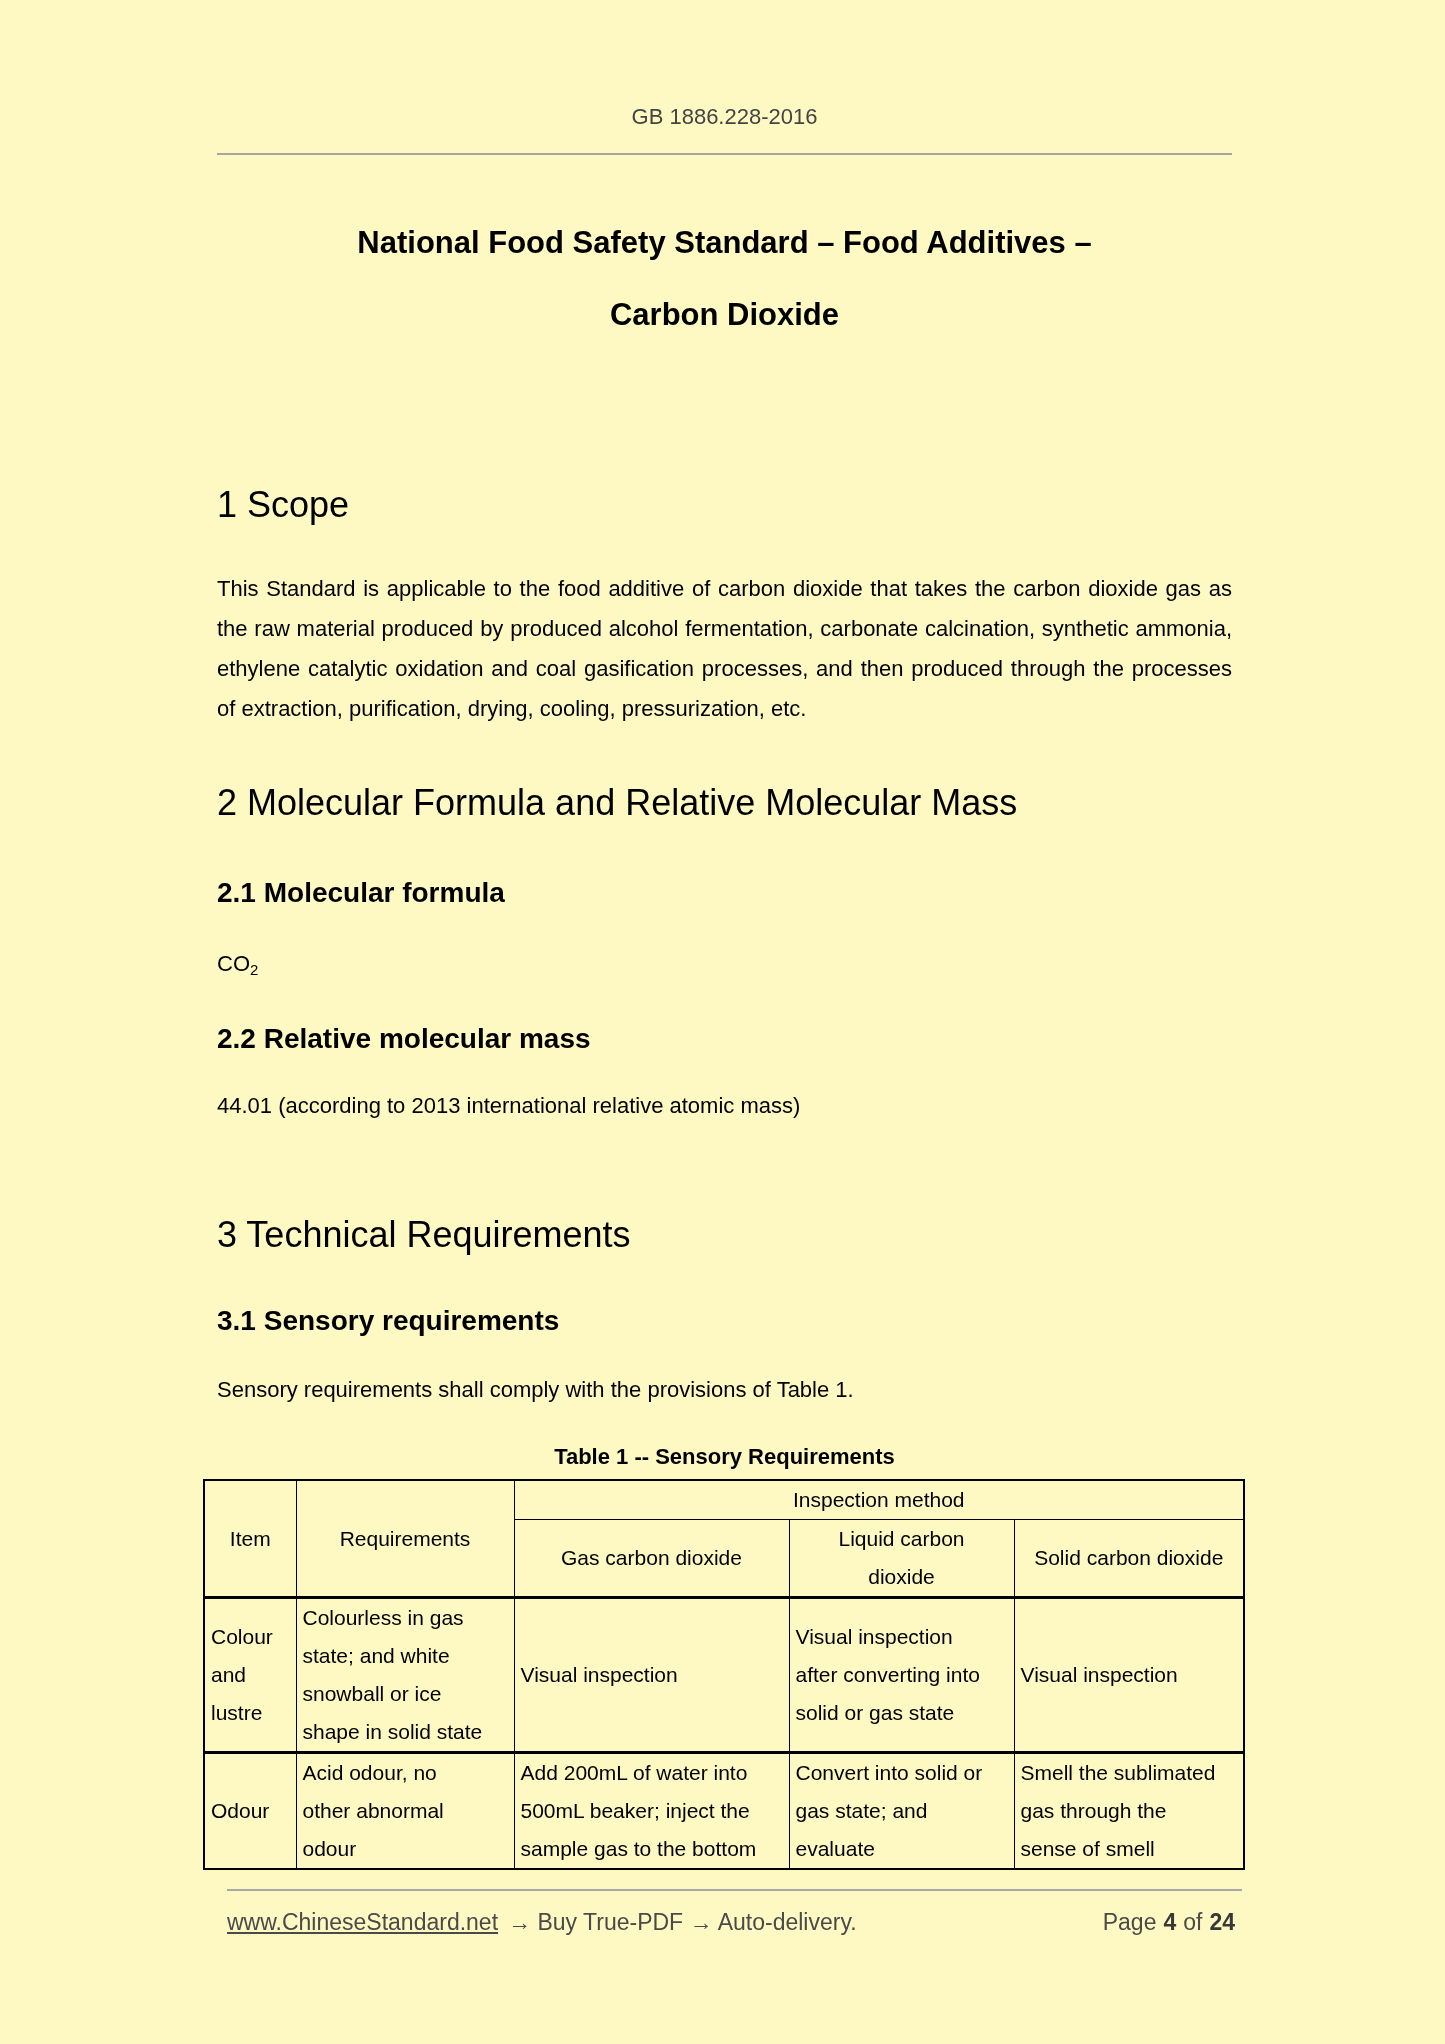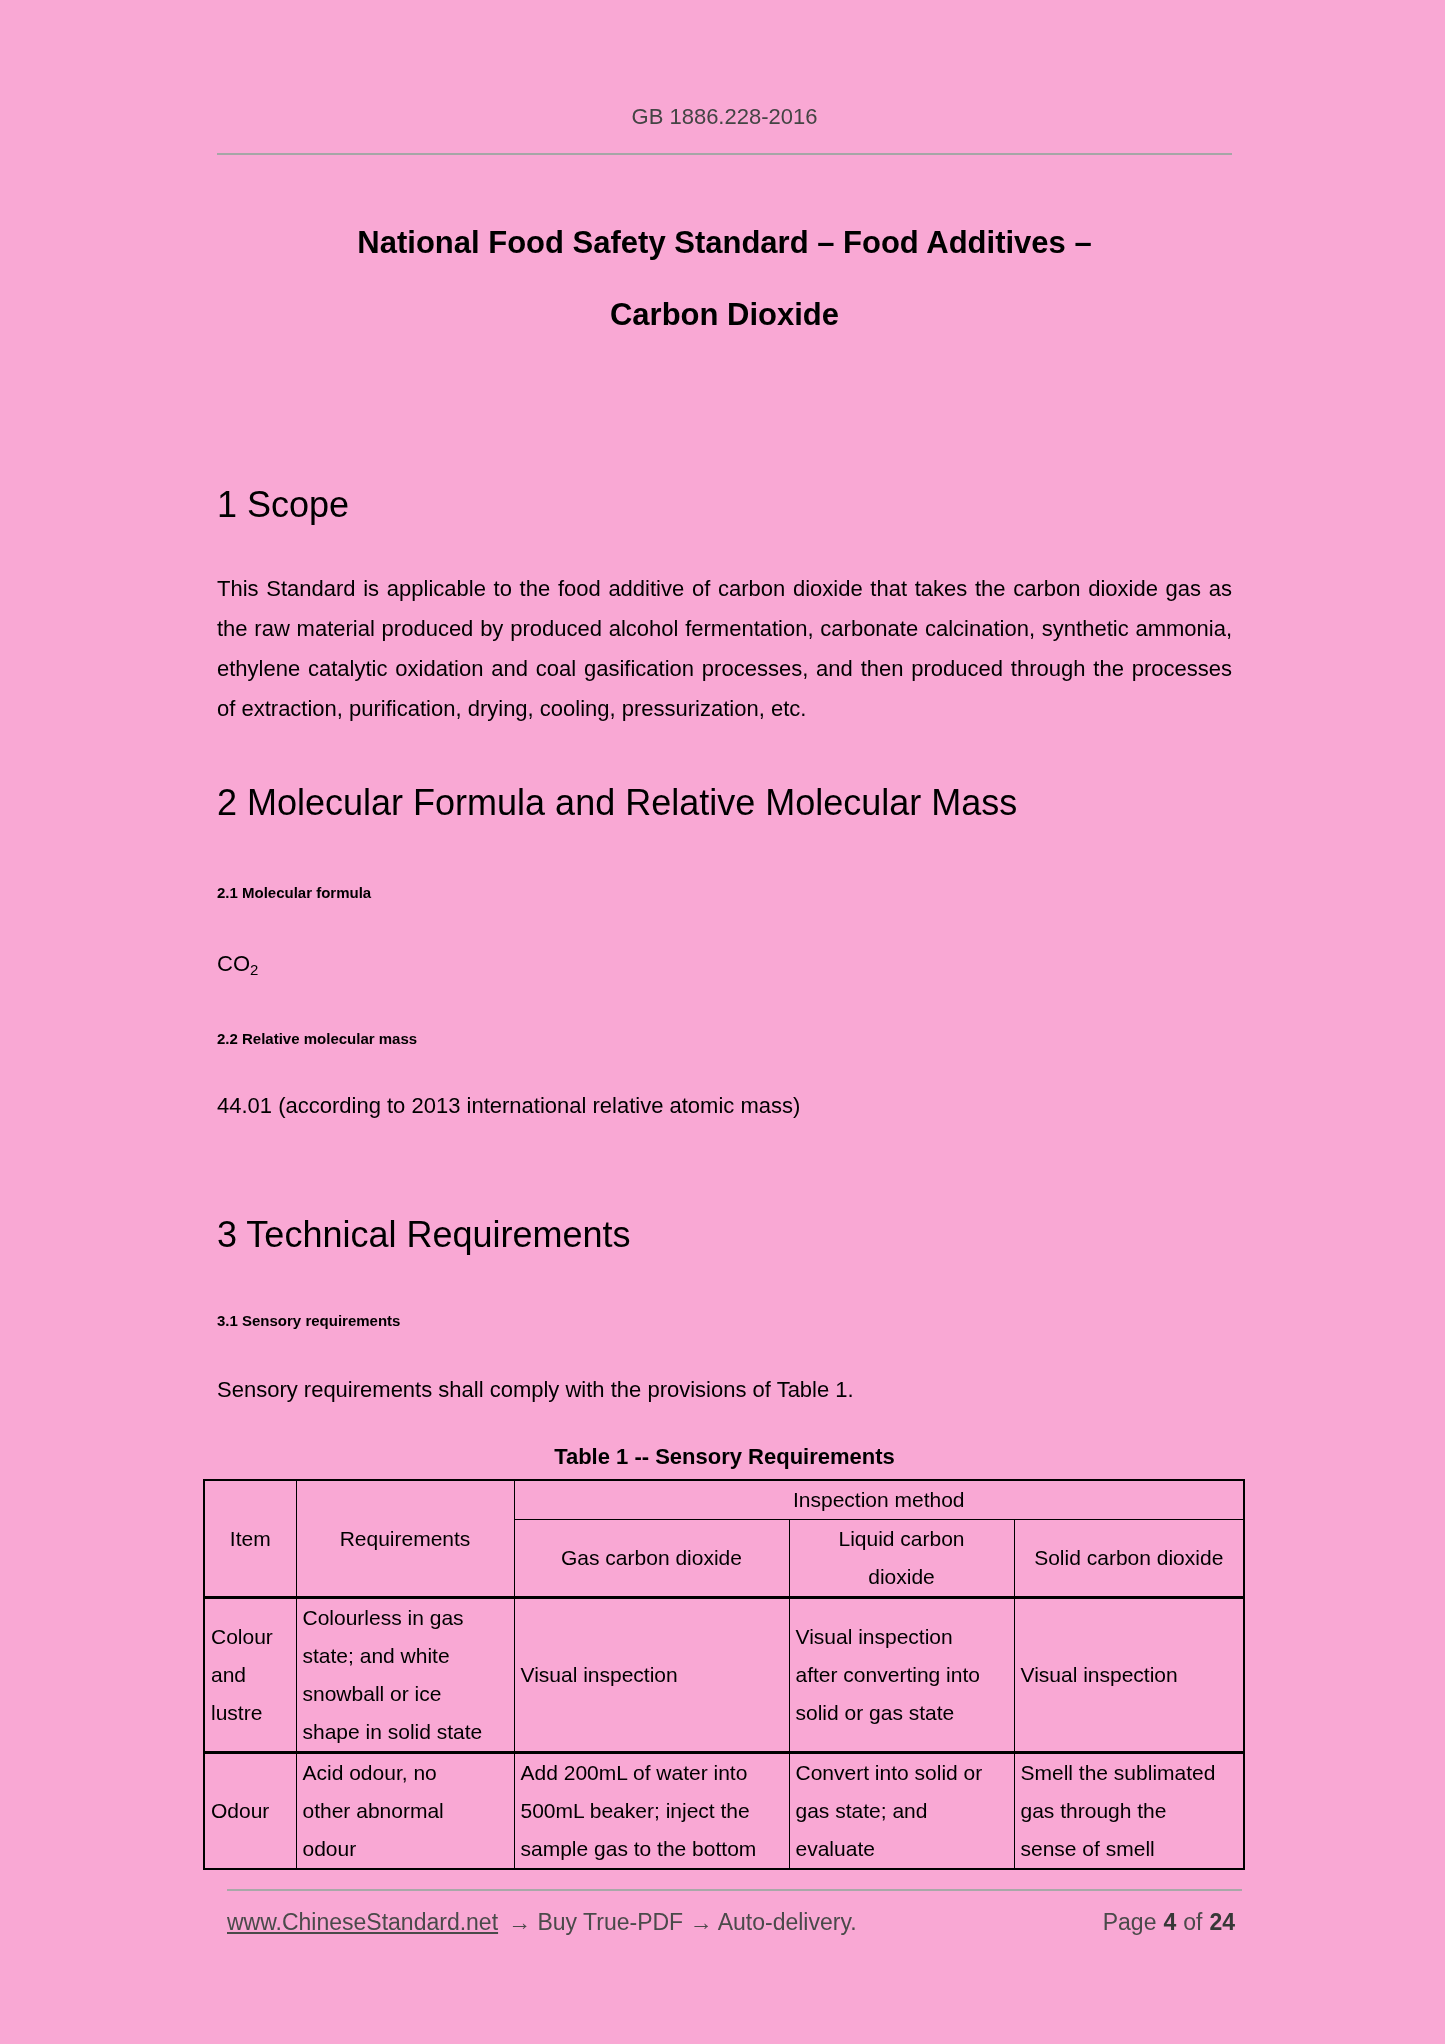--- a/index.html
+++ b/index.html
@@ -5,21 +5,21 @@
   * { margin: 0; padding: 0; box-sizing: border-box; }
   html, body { background: #ffffff; }
   body {
     width: 1445px; height: 2044px;
     font-family: "Liberation Sans", sans-serif;
     color: #000000;
   }
   .page {
     position: relative;
     width: 1445px; height: 2044px;
-    background: #f9a8d4;
+    background: #fef9c3;
     overflow: hidden;
   }
   .content { margin-left: 217px; width: 1015px; }
 
   .doc-number {
     padding-top: 104px;
     text-align: center;
     font-size: 22px;
     line-height: 26px;
     color: #444444;
@@ -32,21 +32,21 @@
   }
   .doc-title {
     margin-top: 52px;
     text-align: center;
     font-size: 31px;
     font-weight: 700;
     line-height: 72px;
     color: #000000;
   }
   h2 { font-size: 36px; font-weight: 400; line-height: 36px; color: #000000; }
-  h3 { font-size: 15px; font-weight: 700; line-height: 28px; color: #000000; }
+  h3 { font-size: 28px; font-weight: 700; line-height: 28px; color: #000000; }
   p  { font-size: 22px; line-height: 40px; color: #000000; }
 
   .h-scope { margin-top: 136px; }
   .p-scope { margin-top: 46px; text-align: justify; }
   .h-mol   { margin-top: 56px; }
   .h-mol-f { margin-top: 58px; }
   .p-formula { margin-top: 42px; line-height: 30px; }
   .p-formula .sub { font-size: 0.68em; vertical-align: -0.28em; }
   .h-mol-m { margin-top: 40px; }
   .p-mass  { margin-top: 38px; line-height: 30px; }

